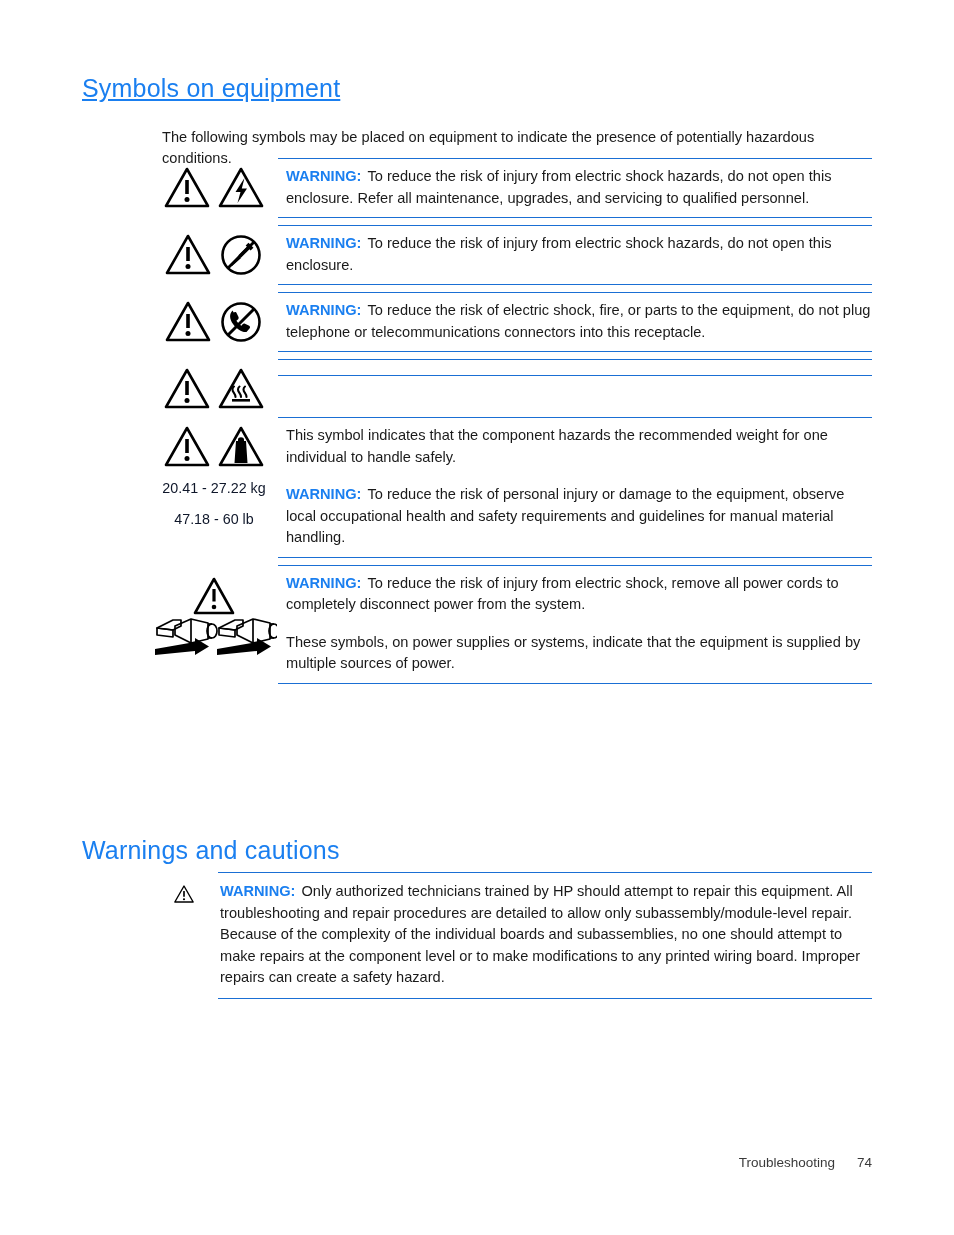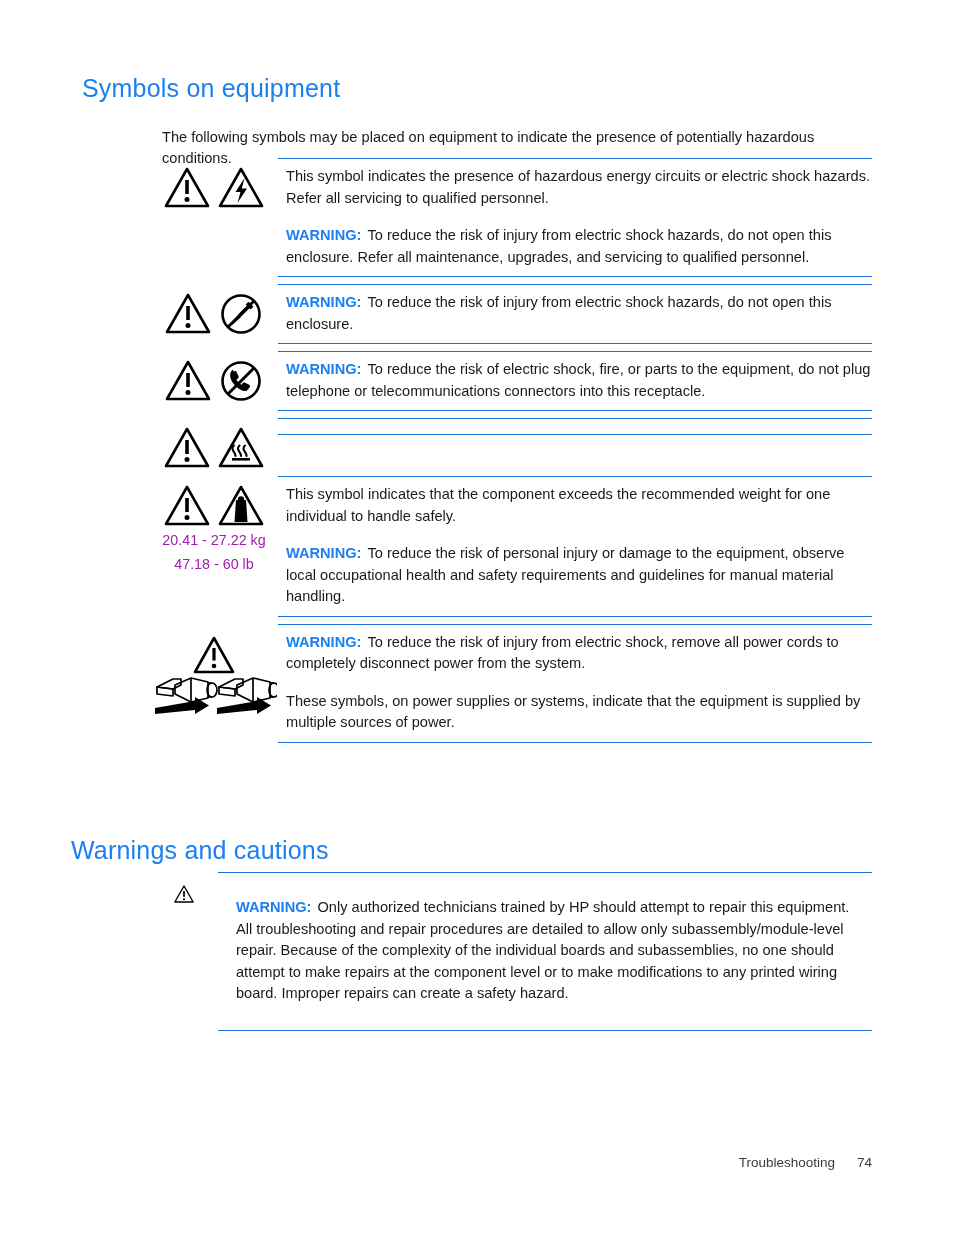--- a/index.html
+++ b/index.html
@@ -25,22 +25,22 @@
   
   h1.section-heading {
     position: absolute;
     margin: 0;
     font-weight: 400;
     font-size: 25px;
     color: #1a7ff0;
     letter-spacing: 0.2px;
     font-family: "Liberation Sans", sans-serif;
   }
-  #heading-symbols { left: 82px; top: 74px; }
-  #heading-warnings { left: 71px; top: 836px; }
+  #heading-symbols { left: 82px; top: 74px; text-decoration: underline; }
+  #heading-warnings { left: 82px; top: 836px; }
 
   
   .intro {
     position: absolute;
     left: 162px;
     top: 112px;
     width: 712px;
     font-size: 14.6px;
     line-height: 21px;
     color: #1a1a1a;
@@ -69,23 +69,23 @@
   }
   .symbol-graphic {
     display: flex;
     align-items: center;
     justify-content: center;
     gap: 6px;
   }
   .symbol-weight-label {
     font-size: 14.3px;
     line-height: 21px;
-    color: #a21caf;
+    color: #0f172a;
     text-align: center;
-    margin-top: 3px;
+    margin-top: 10px;
     white-space: nowrap;
   }
   .text-cell {
     flex: 1 1 auto;
     border-top: 1.6px solid #1a6fd4;
     border-bottom: 1.6px solid #1a6fd4;
     padding: 7px 0 8px 8px;
   }
   .text-cell p {
     margin: 0;
@@ -117,21 +117,21 @@
     justify-content: center;
     padding-top: 12px;
   }
   .warning-text-cell {
     flex: 1 1 auto;
     border-top: 1.6px solid #1a6fd4;
     border-bottom: 1.6px solid #1a6fd4;
     padding: 8px 0 9px 2px;
   }
   .warning-text-cell p {
-    margin: 16px;
+    margin: 0;
     font-size: 14.6px;
     line-height: 21.5px;
   }
 
   
   .footer {
     position: absolute;
     left: 0;
     top: 1155px;
     width: 872px;
@@ -166,21 +166,20 @@
           </span>
           <span>
             <svg width="48" height="43" viewBox="0 0 48 43">
               <path d="M24 3 L45 40 L3 40 Z" fill="none" stroke="#000" stroke-width="2.6" stroke-linejoin="round"></path>
               <path d="M27.5 12 L18.5 26 L23.5 26 L20.5 37 L30 22.5 L24.8 22.5 Z" fill="#000"></path>
             </svg>
           </span>
         </div>
       </div>
       <div class="text-cell">
-        <p>This symbol indicates the presence of hazardous energy circuits or electric shock hazards. Refer all servicing to qualified personnel.</p>
         <p><span class="warn-label">WARNING:</span><span class="warn-gap">&nbsp;</span><span>To reduce the risk of injury from electric shock hazards, do not open this enclosure. Refer all maintenance, upgrades, and servicing to qualified personnel.</span></p>
       </div>
     </div>
 
     <div class="symbol-row">
       <div class="symbol-cell">
         <div class="symbol-graphic">
           <span>
             <svg width="48" height="43" viewBox="0 0 48 43">
               <path d="M24 3 L45 40 L3 40 Z" fill="none" stroke="#000" stroke-width="2.6" stroke-linejoin="round"></path>
@@ -269,21 +268,21 @@
             <svg width="48" height="43" viewBox="0 0 48 43">
               <path d="M24 3 L45 40 L3 40 Z" fill="none" stroke="#000" stroke-width="2.6" stroke-linejoin="round"></path>
               <path d="M21 14.5 C21 11.5 27 11.5 27 14.5 L27 16 L29 16 L30.5 38 L17.5 38 L19 16 L21 16 Z" fill="#000"></path>
             </svg>
           </span>
         </div>
         <div class="symbol-weight-label">20.41 - 27.22 kg</div>
         <div class="symbol-weight-label">47.18 - 60 lb</div>
       </div>
       <div class="text-cell">
-        <p>This symbol indicates that the component exceeds the recommended weight for one individual to handle safely.</p>
+        <p>This symbol indicates that the component hazards the recommended weight for one individual to handle safely.</p>
         <p><span class="warn-label">WARNING:</span><span class="warn-gap">&nbsp;</span><span>To reduce the risk of personal injury or damage to the equipment, observe local occupational health and safety requirements and guidelines for manual material handling.</span></p>
       </div>
     </div>
 
     <div class="symbol-row">
       <div class="symbol-cell">
         <div class="symbol-graphic">
           <span>
             <svg width="126" height="86" viewBox="0 0 126 86">
               <path d="M63 6 L82 40 L44 40 Z" fill="none" stroke="#000" stroke-width="2.6" stroke-linejoin="round"></path>

